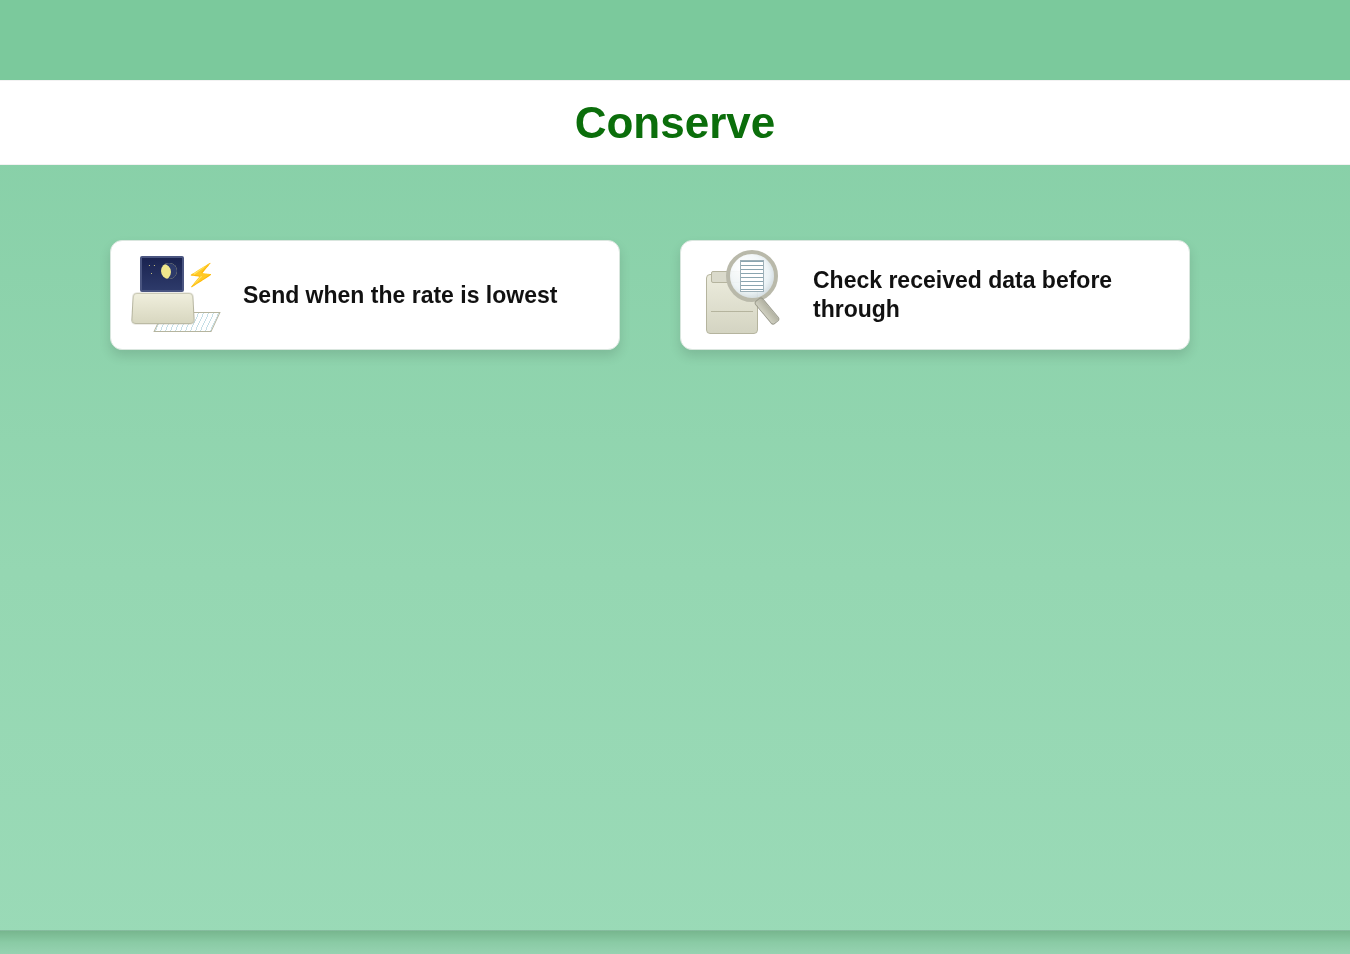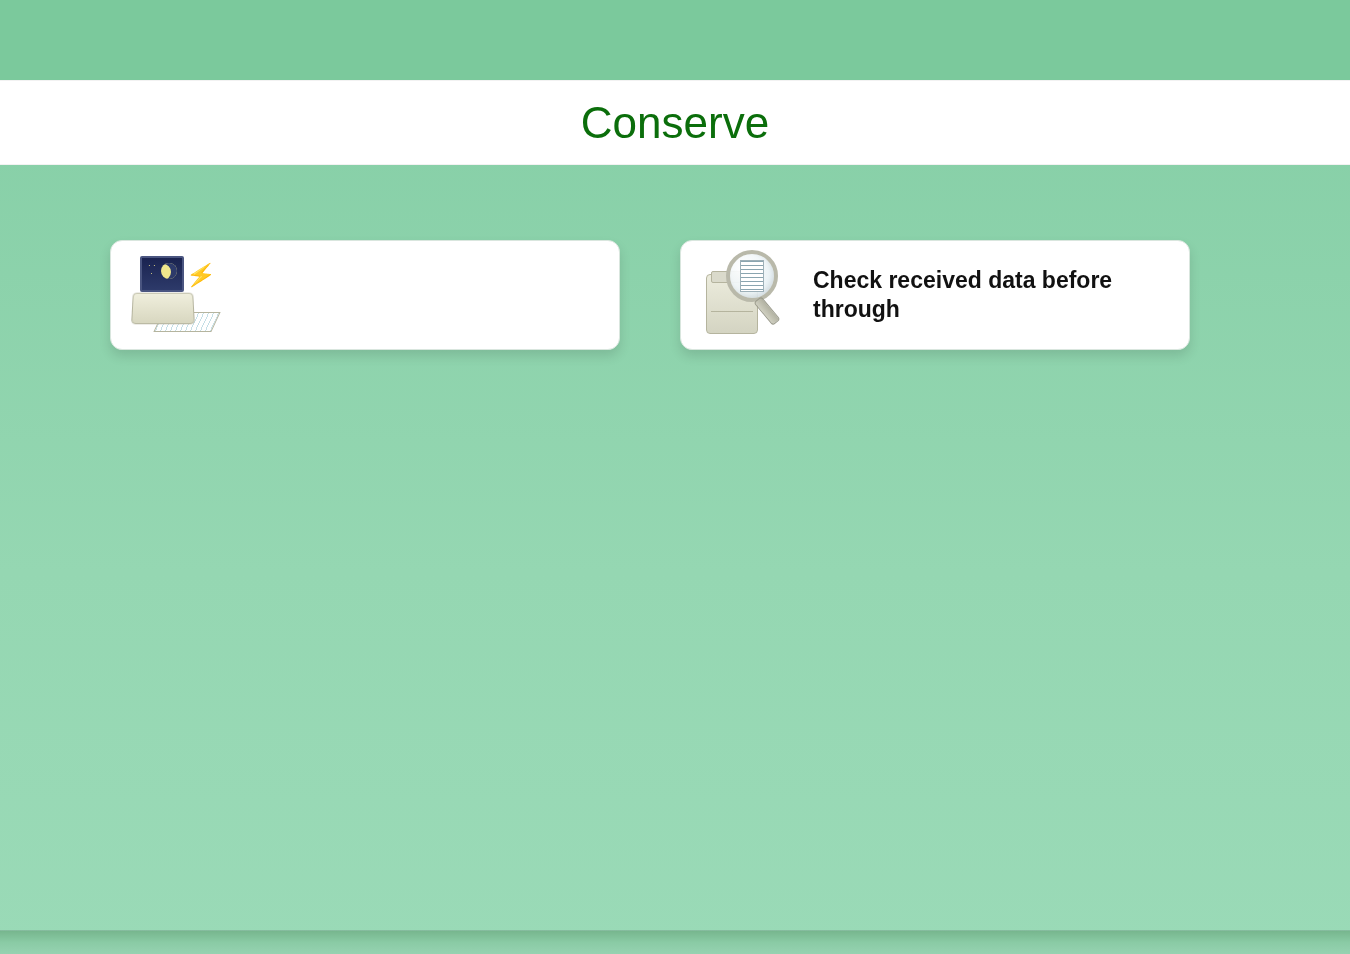--- a/index.html
+++ b/index.html
@@ -28,21 +28,21 @@
     height: 85px;
     background: #ffffff;
     display: flex;
     align-items: center;
     justify-content: center;
     border-top: 1px solid rgba(0,0,0,0.05);
     border-bottom: 1px solid rgba(0,0,0,0.05);
   }
   .title-text {
     font-size: 44px;
-    font-weight: normal;
+    font-weight: bold;
     color: #0b6e0b;
   }
   .content {
     position: relative;
     padding: 75px 100px 0 110px;
     display: flex;
     gap: 60px;
   }
   .col {
     display: flex;
@@ -292,20 +292,21 @@
           <div class="night-fax">
             <div class="night-sky">
                 <div class="moon"></div>
                 <div class="stars">· ·<br>&nbsp;·</div>
               </div>
             <div class="fax-tray"></div>
             <div class="fax-body"></div>
             <div class="bolt">⚡</div>
           </div>
         </div>
+        <div class="card-label">Send when the rate is lowest</div>
       </div>
 
 
     </div>
 
     <div class="col">
 
       <div class="card">
         <div class="icon-slot">
           <div class="printer-mag">

